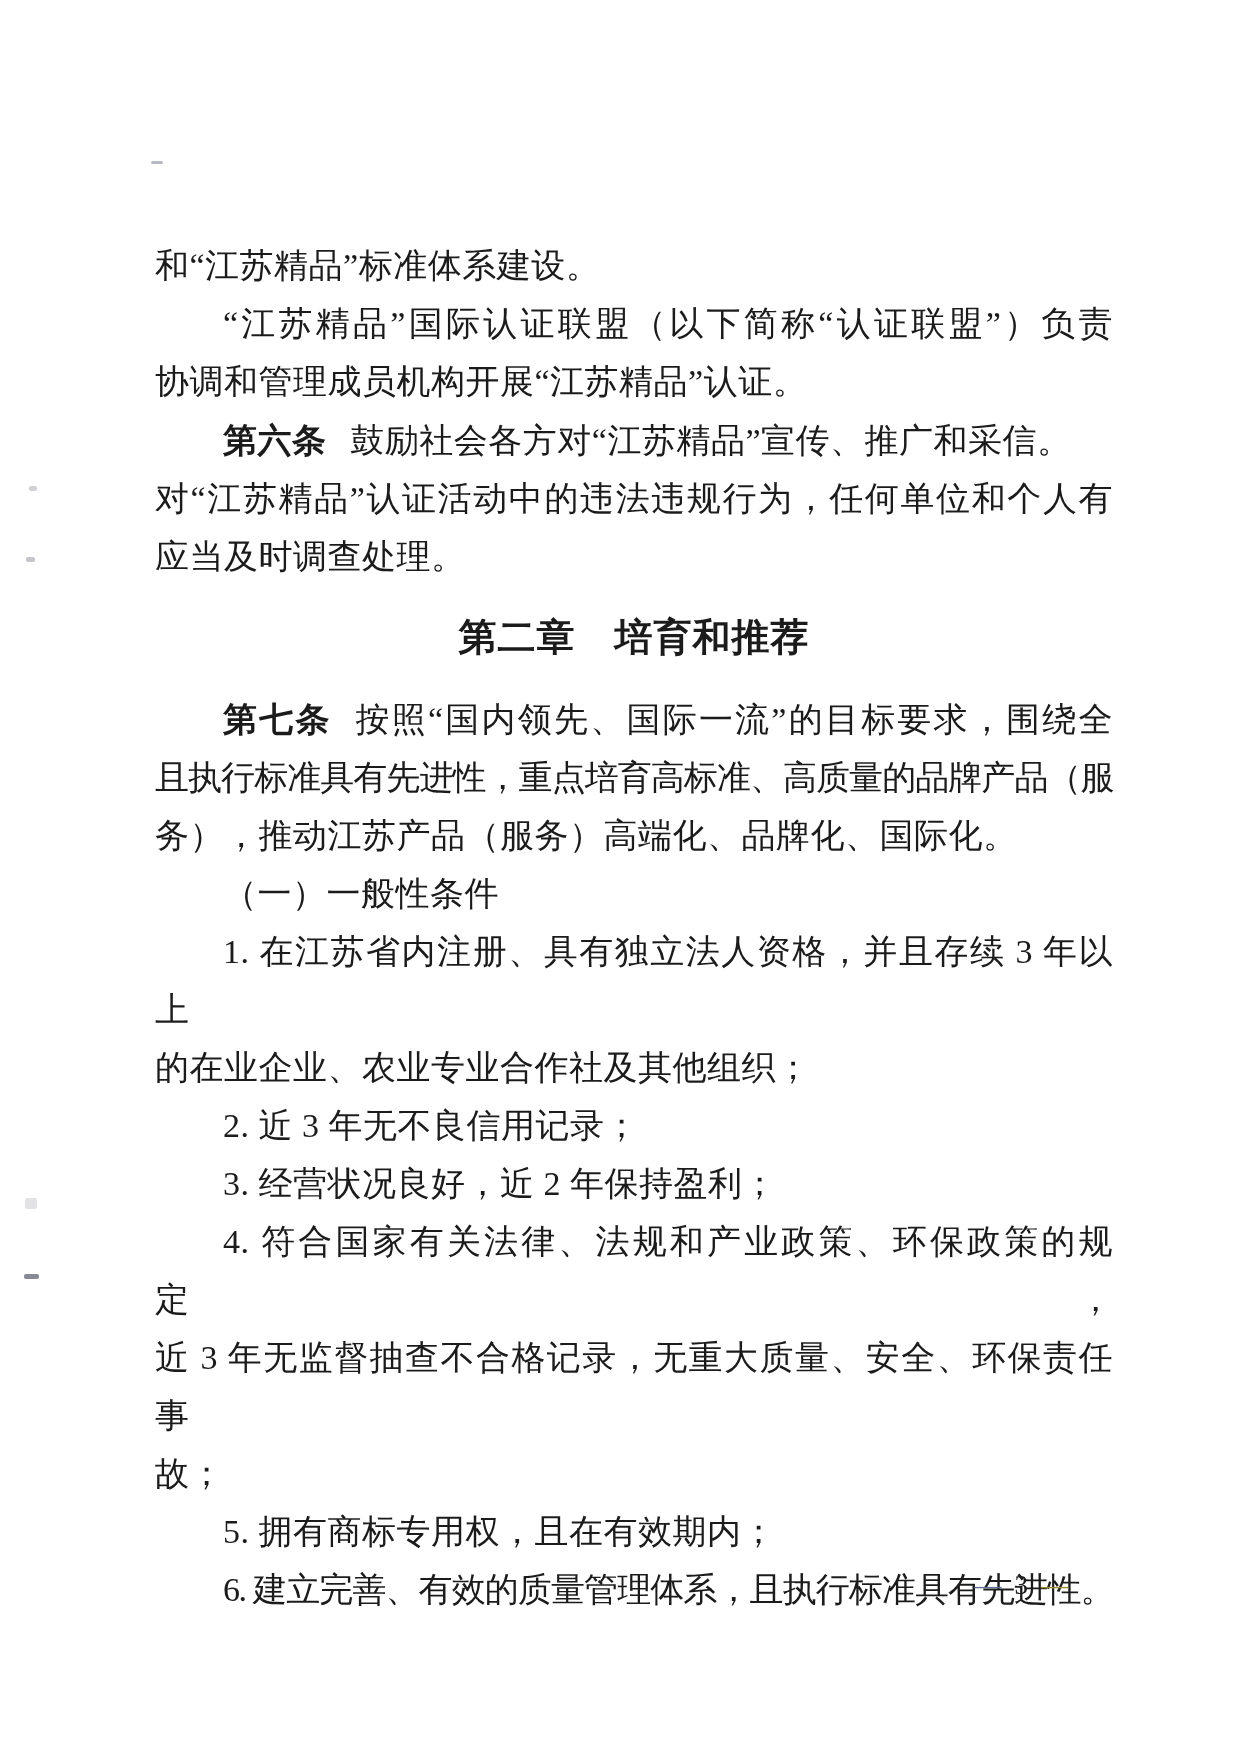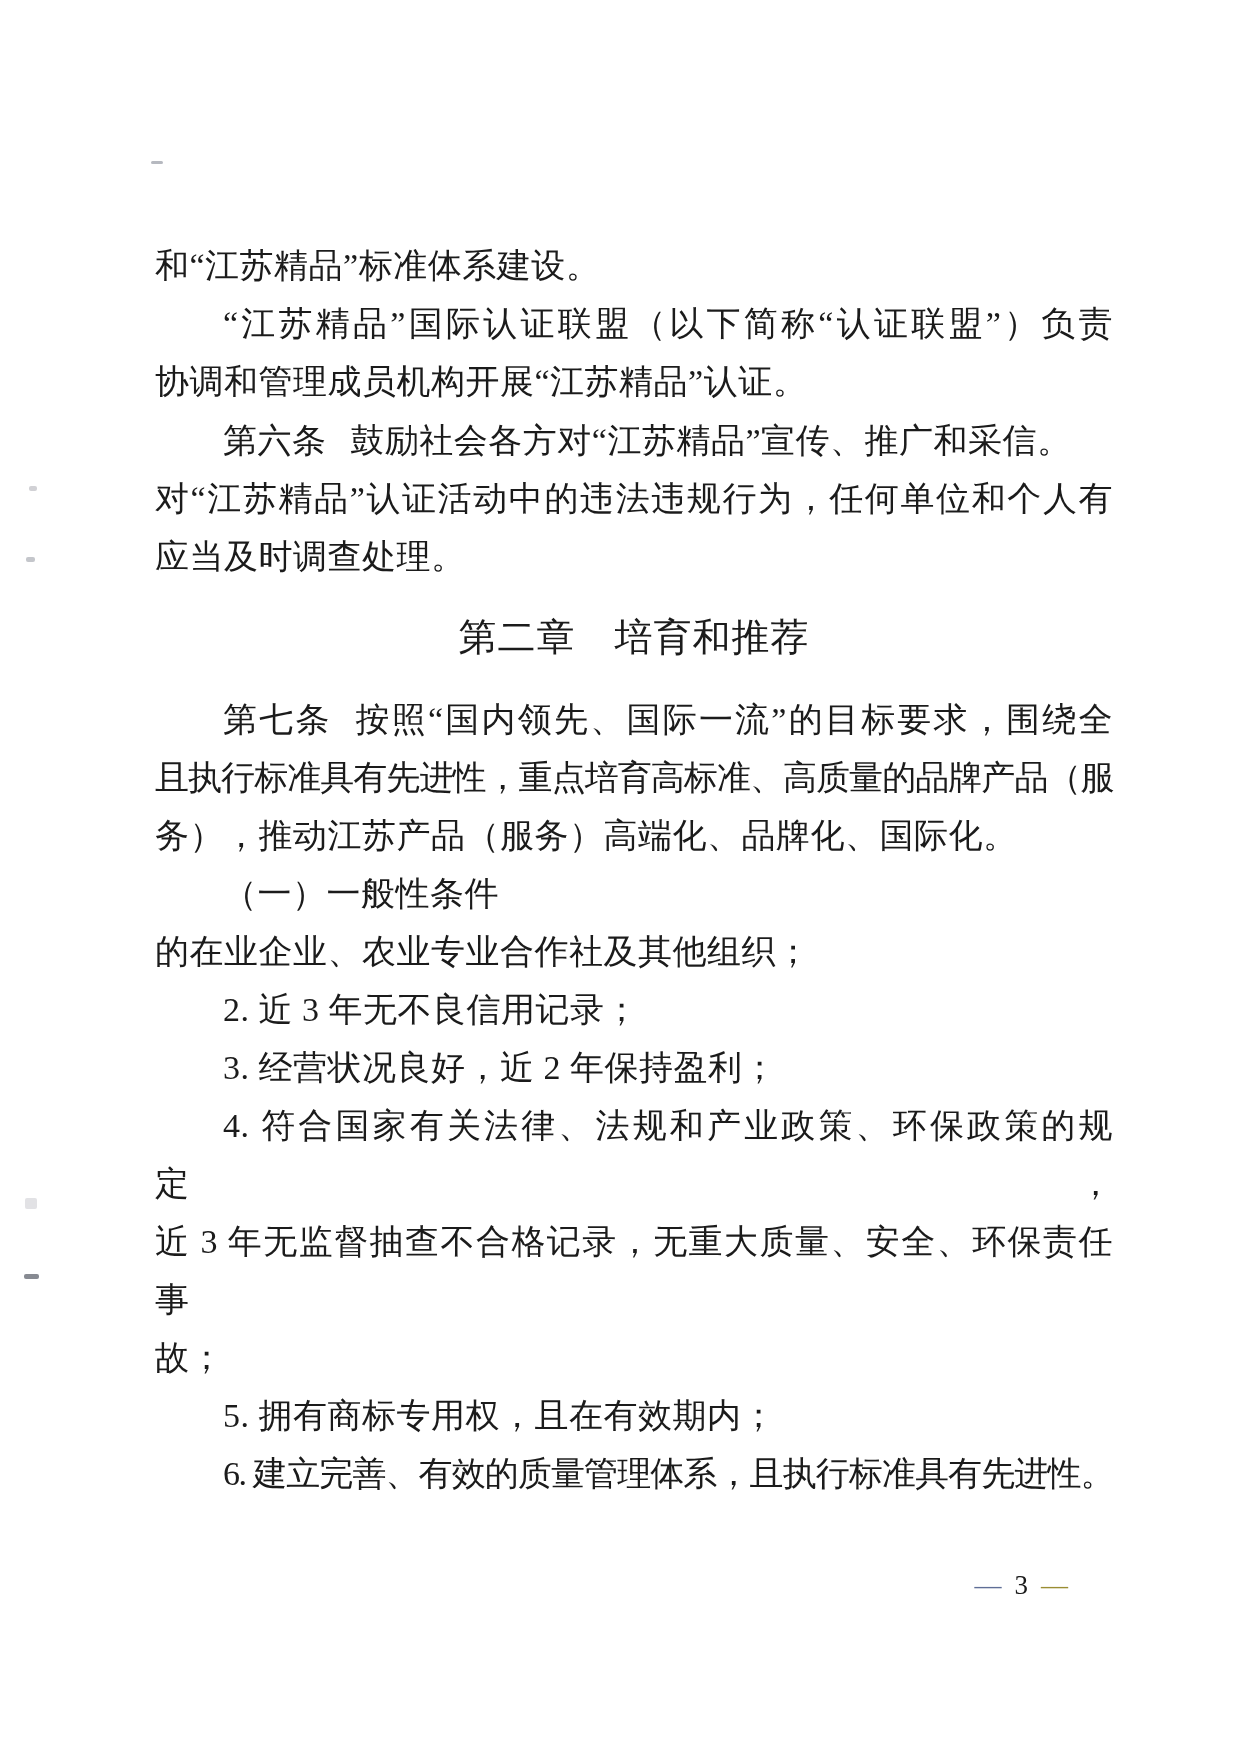--- a/index.html
+++ b/index.html
@@ -31,26 +31,26 @@
     line-height: 58px;
     text-align: justify;
     letter-spacing: 0.5px;
     white-space: normal;
   }
   .indent { text-indent: 2em; }
   .fill { text-align-last: justify; }
   .tight { letter-spacing: -1.5px; }
   .article-no {
     font-family: "Liberation Sans", "DejaVu Sans", sans-serif;
-    font-weight: normal;
+    font-weight: bold;
     margin-right: 0.7em;
   }
   .chapter {
     font-family: "Liberation Sans", "DejaVu Sans", sans-serif;
-    font-weight: normal;
+    font-weight: bold;
     font-size: 38px;
     line-height: 62px;
     text-align: center;
     margin: 20px 0 22px 0;
     letter-spacing: 1px;
   }
   .pagenum {
     position: absolute;
     top: 1568px;
     right: 172px;
@@ -100,20 +100,21 @@
 
     <div class="line indent fill"><span class="article-no">第七条</span><span>按照“国内领先、国际一流”的目标要求，围绕全</span></div>
 
     <div class="line fill tight">且执行标准具有先进性，重点培育高标准、高质量的品牌产品（服</div>
 
     <div class="line">务），推动江苏产品（服务）高端化、品牌化、国际化。</div>
 
 
     <div class="line indent">（一）一般性条件</div>
 
+    <div class="line indent fill">1. 在江苏省内注册、具有独立法人资格，并且存续 3 年以上</div>
 
     <div class="line">的在业企业、农业专业合作社及其他组织；</div>
 
     <div class="line indent">2. 近 3 年无不良信用记录；</div>
 
     <div class="line indent">3. 经营状况良好，近 2 年保持盈利；</div>
 
     <div class="line indent fill">4. 符合国家有关法律、法规和产业政策、环保政策的规定，</div>
 
     <div class="line fill">近 3 年无监督抽查不合格记录，无重大质量、安全、环保责任事</div>

